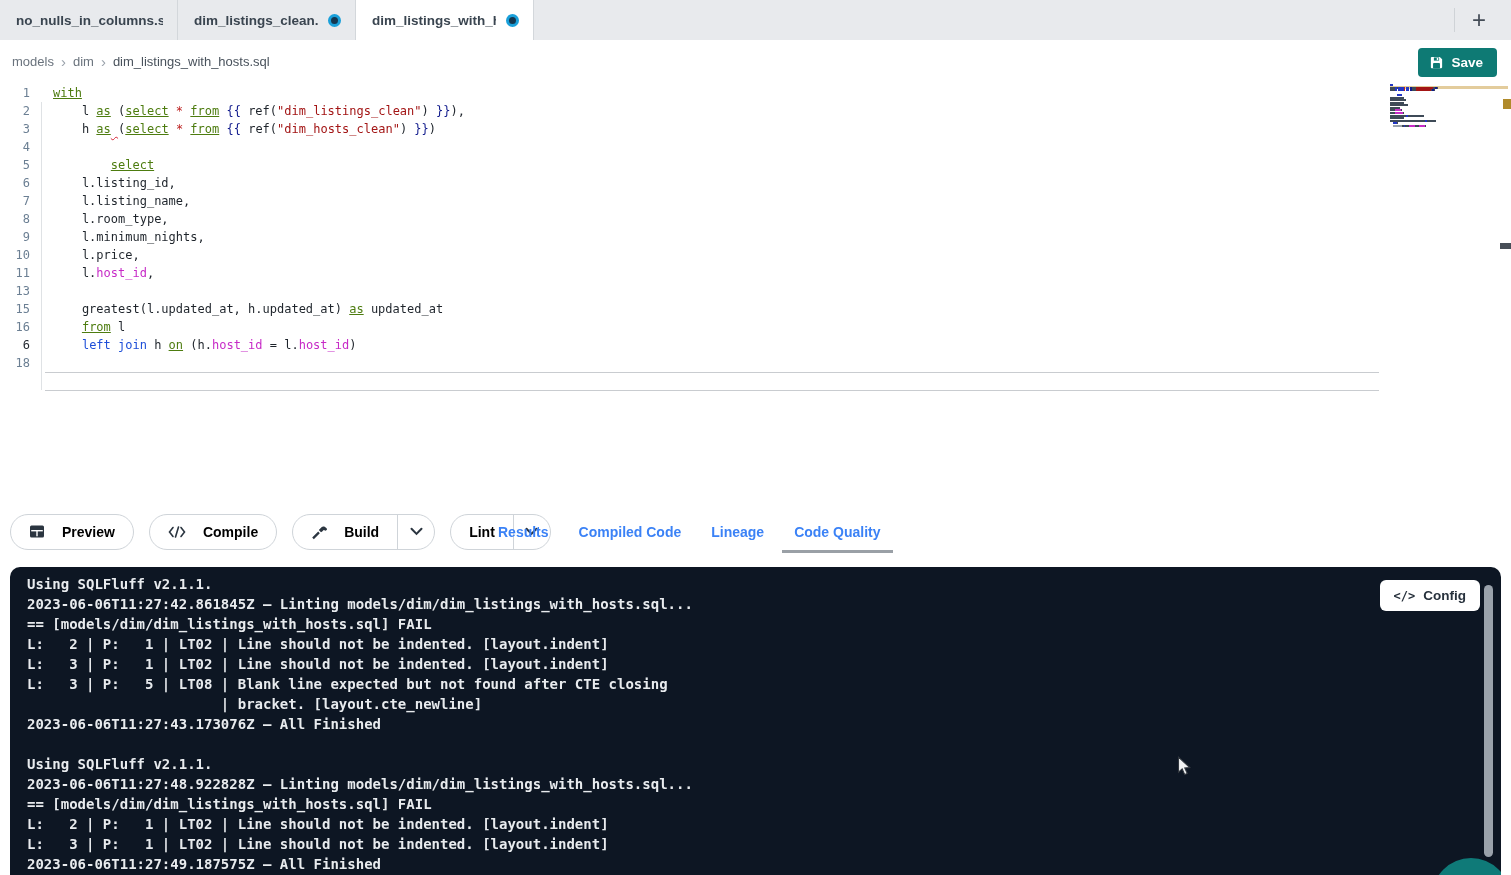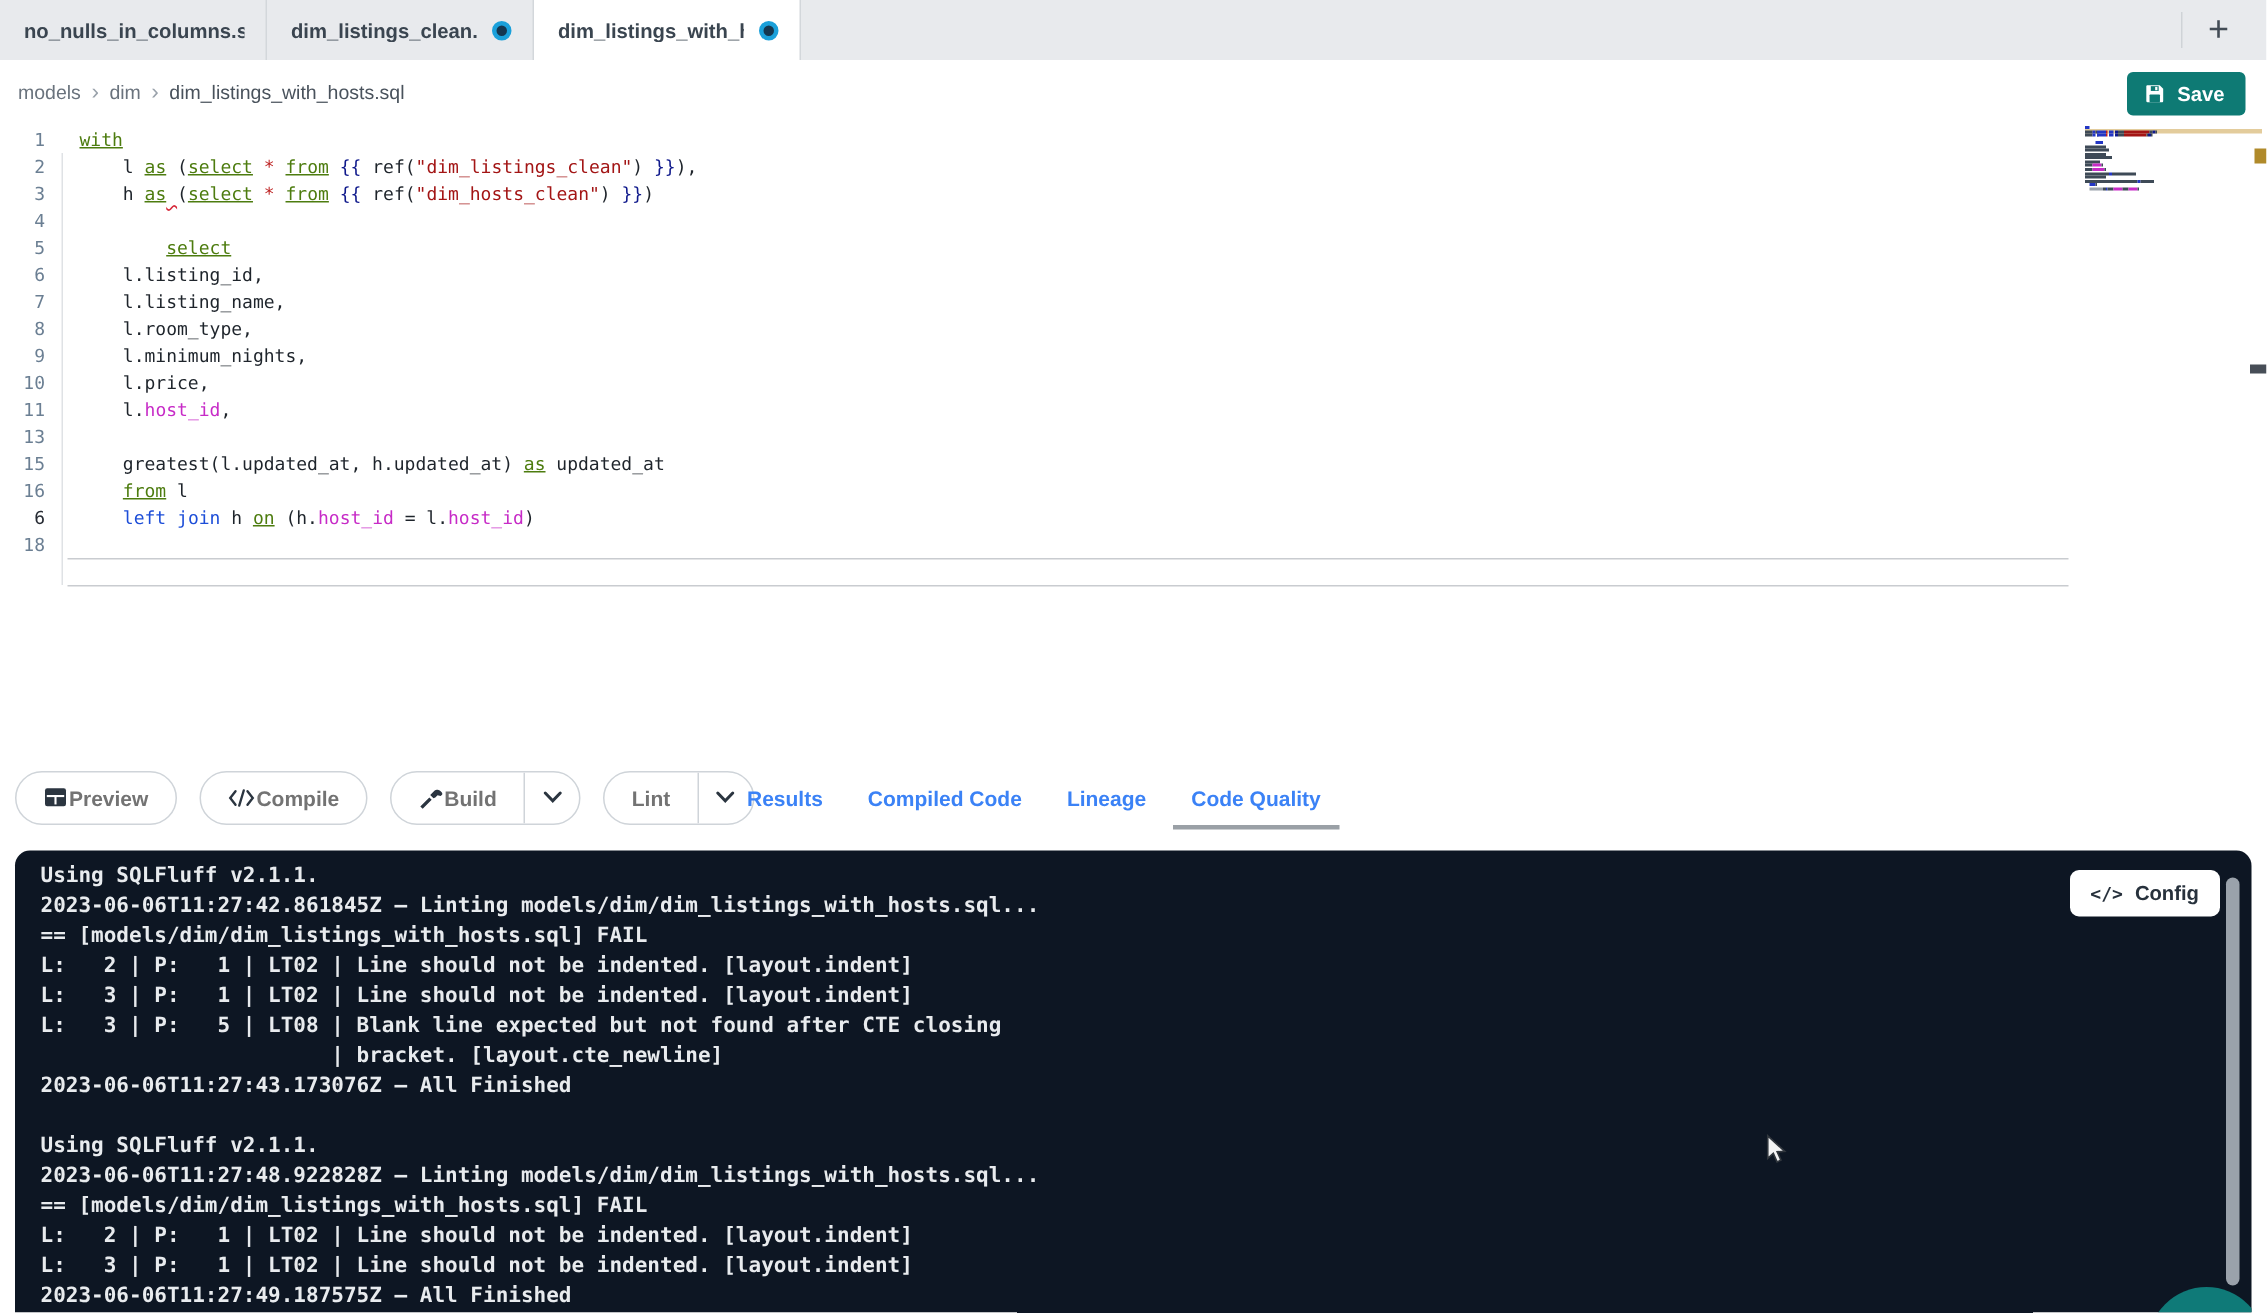--- a/index.html
+++ b/index.html
@@ -52,22 +52,22 @@
   .mmrow { height:2px; margin-bottom:0.55px; white-space:nowrap; font-size:0; }
   .mmseg { display:inline-block; height:2px; }
   .ruler-warn   { position:absolute; left:1503px; top:16px; width:8px; height:10px; background:#b08a2a; }
   .ruler-cursor { position:absolute; left:1500px; top:160px; width:11px; height:6px; background:#474e57; }
 
   
   .toolbar { height:43px; background:#fff; position:relative; display:flex; align-items:center; }
   .btns { display:flex; gap:15px; margin-left:10px; }
   .abtn { height:36px; display:flex; align-items:center; border:1px solid #cfd4d9;
           border-radius:19px; background:#fff; overflow:hidden; }
-  .amain { display:flex; align-items:center; gap:1px; padding:0 18px; height:100%;
-           font-size:14px; font-weight:600; color:#737373; border:none; background:transparent; cursor:pointer; }
+  .amain { display:flex; align-items:center; gap:17px; padding:0 18px; height:100%;
+           font-size:14px; font-weight:600; color:#000000; border:none; background:transparent; cursor:pointer; }
   .achev { display:flex; align-items:center; justify-content:center; width:37px; height:100%;
            border:none; border-left:1px solid #cfd4d9; background:transparent; cursor:pointer; }
   .ptabs { position:absolute; left:486px; top:0; bottom:0; display:flex; gap:6px; }
   .ptab { display:flex; align-items:center; padding:0 12px; font-size:14px; font-weight:600;
           color:#3b82f6; cursor:pointer; border-bottom:3px solid transparent; border-top:3px solid transparent; }
   .ptab.active { border-bottom-color:#9aa0a6; }
 
   
   .spacer { height:14px; background:#fff; }
   .terminal { margin:0 10px; height:308px; background:#0d1623; border-radius:10px 10px 0 0;

